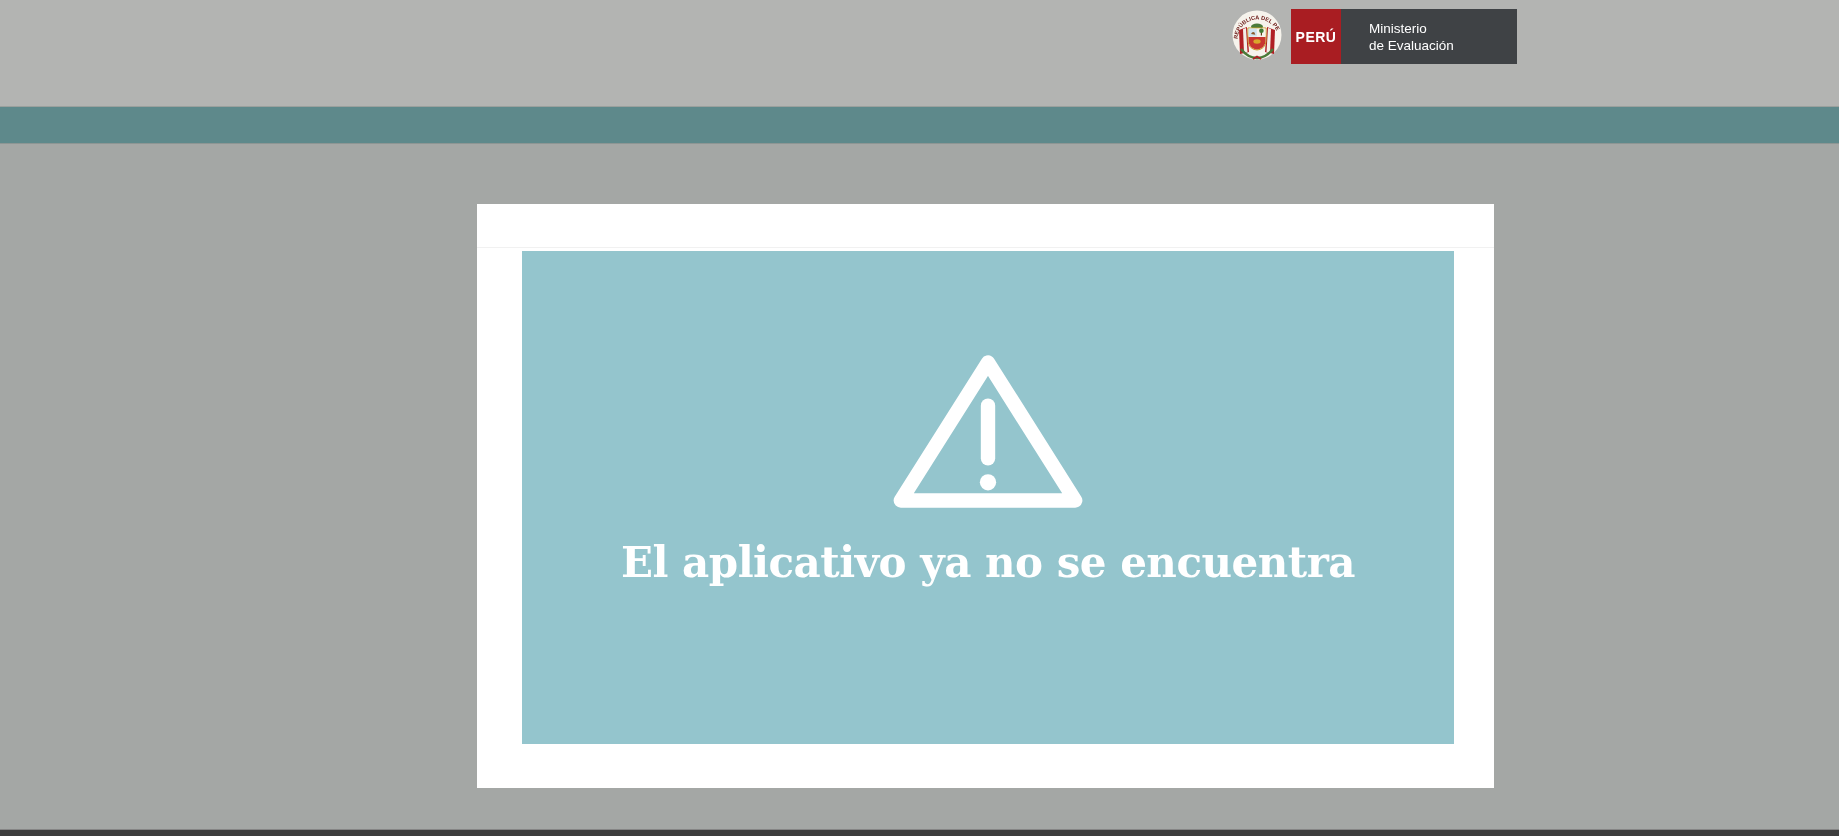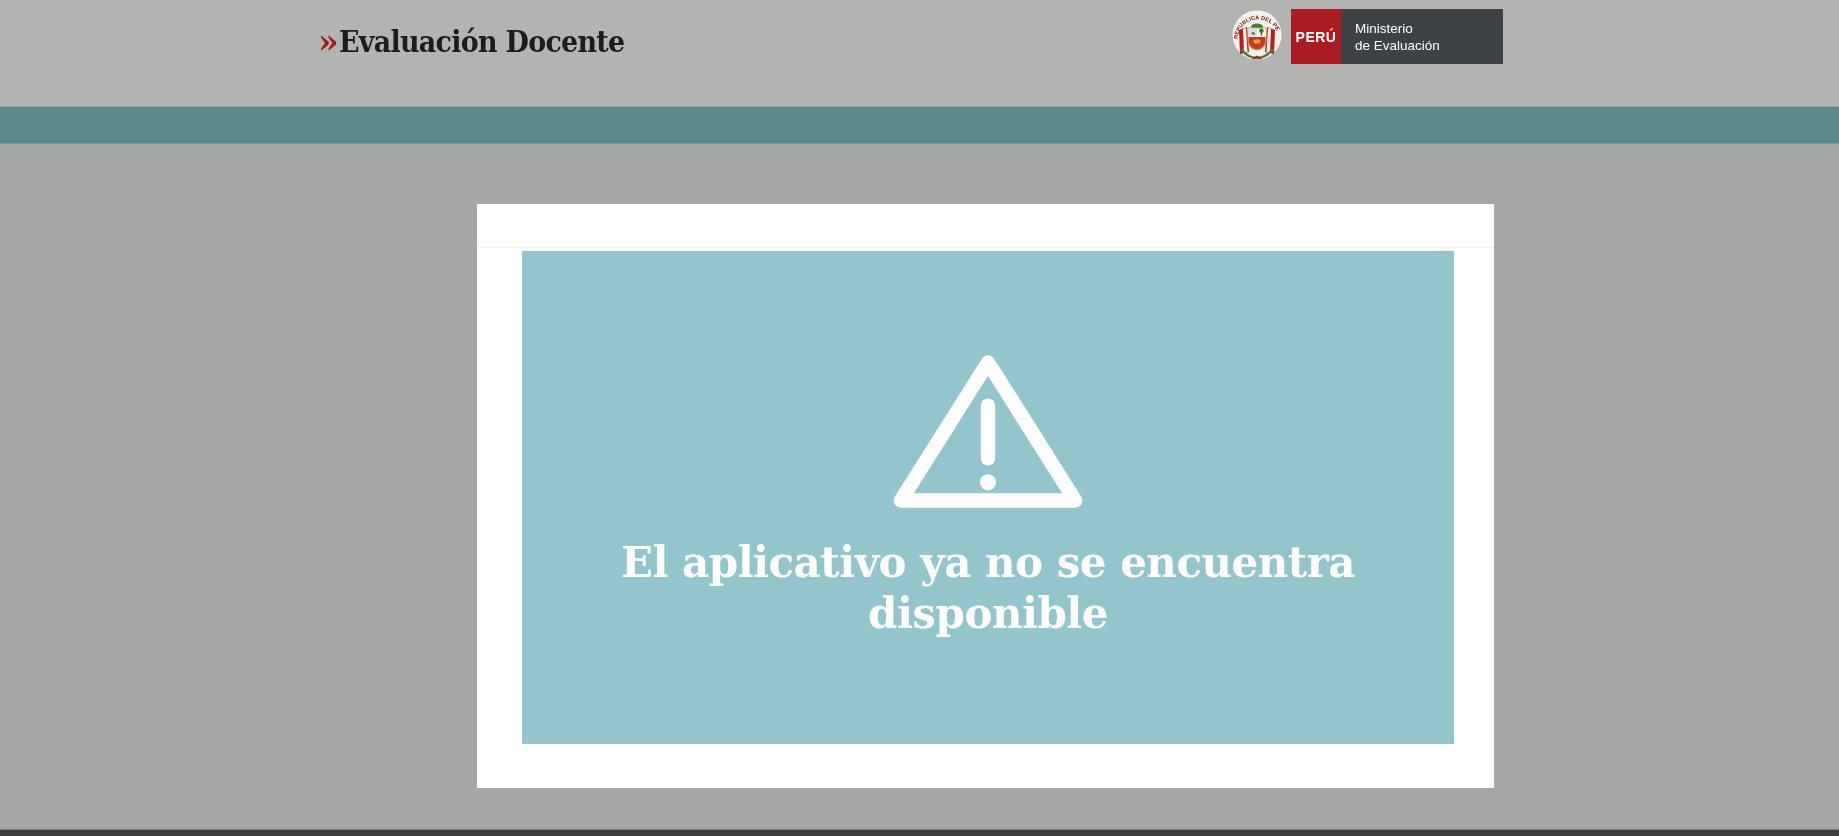--- a/index.html
+++ b/index.html
@@ -79,21 +79,21 @@
     font-weight: 700;
     letter-spacing: 0.5px;
   }
   .ministry-block {
     width: 148px;
     background: #3f4245;
     color: #ffffff;
     display: flex;
     flex-direction: column;
     justify-content: center;
-    padding-left: 14px;
+    padding-left: 28px;
     font-size: 13.5px;
     line-height: 17px;
   }
 
   
   .nav-bar {
     position: absolute;
     top: 106px; left: 0;
     width: 100%;
     height: 38px;
@@ -161,23 +161,20 @@
     border-top: 1px solid #858585;
   }
 </style>
 </head>
 <body>
 
 <div class="page">
 
   <header class="site-header">
 
-    <a class="brand">
-      <span class="brand-chevrons">»</span><span class="brand-title">Evaluación Docente</span>
-    </a>
 
     <div class="gov-logo">
       <span class="coat">
         <svg viewBox="0 0 52 55" width="52" height="55" aria-hidden="true">
 
           <circle cx="26" cy="26" r="24.5" fill="#f6f3ec"></circle>
 
           <defs>
             <path id="arcTop" d="M 6.5 30 A 20.5 20.5 0 0 1 45.5 22"></path>
           </defs>
@@ -223,21 +220,20 @@
     <div class="notice-card">
       <div class="card-heading"></div>
       <div class="unavailable-panel">
         <svg class="warning-triangle" viewBox="0 0 200 168" aria-hidden="true">
           <path d="M100 12 L191 156 L9 156 Z" fill="none" stroke="#ffffff" stroke-width="15" stroke-linejoin="round"></path>
           <line x1="100" y1="57" x2="100" y2="112" stroke="#ffffff" stroke-width="15" stroke-linecap="round"></line>
           <circle cx="100" cy="137" r="8.5" fill="#ffffff"></circle>
         </svg>
         <div class="unavailable-message">
           <span>El aplicativo ya no se encuentra</span>
-          <span>disponible</span>
         </div>
       </div>
     </div>
   </main>
 
   <div class="footer-bar"></div>
 
 </div>
 
 </body></html>

